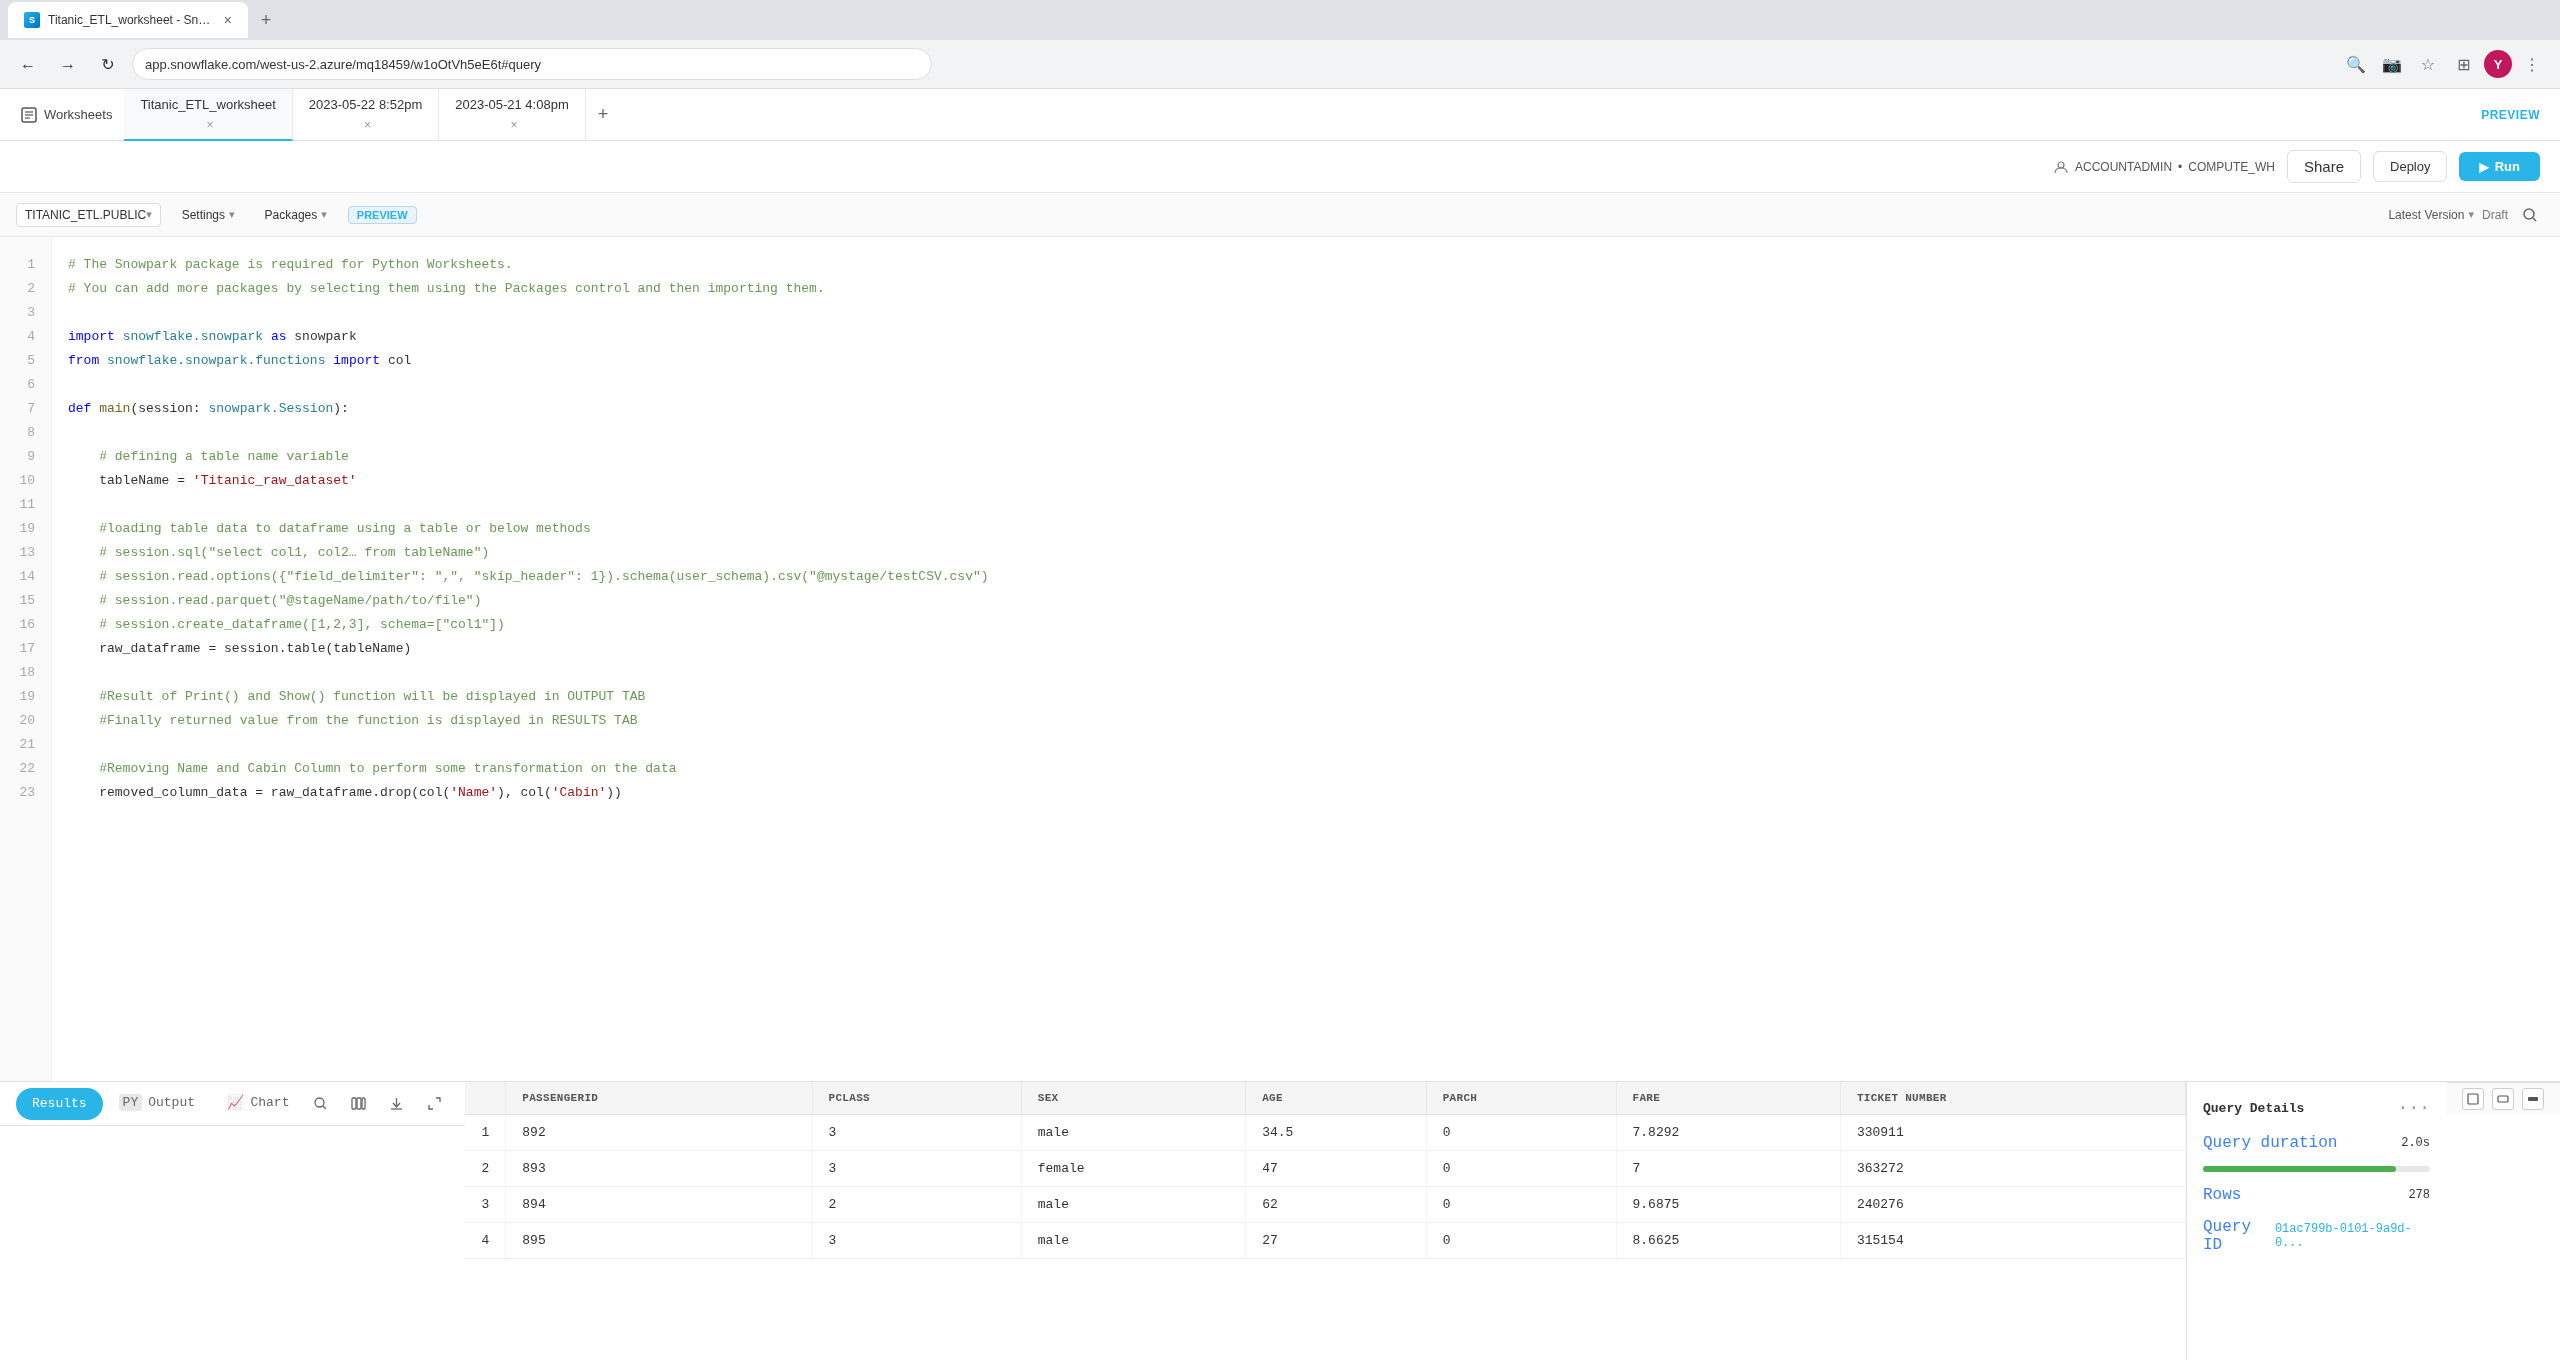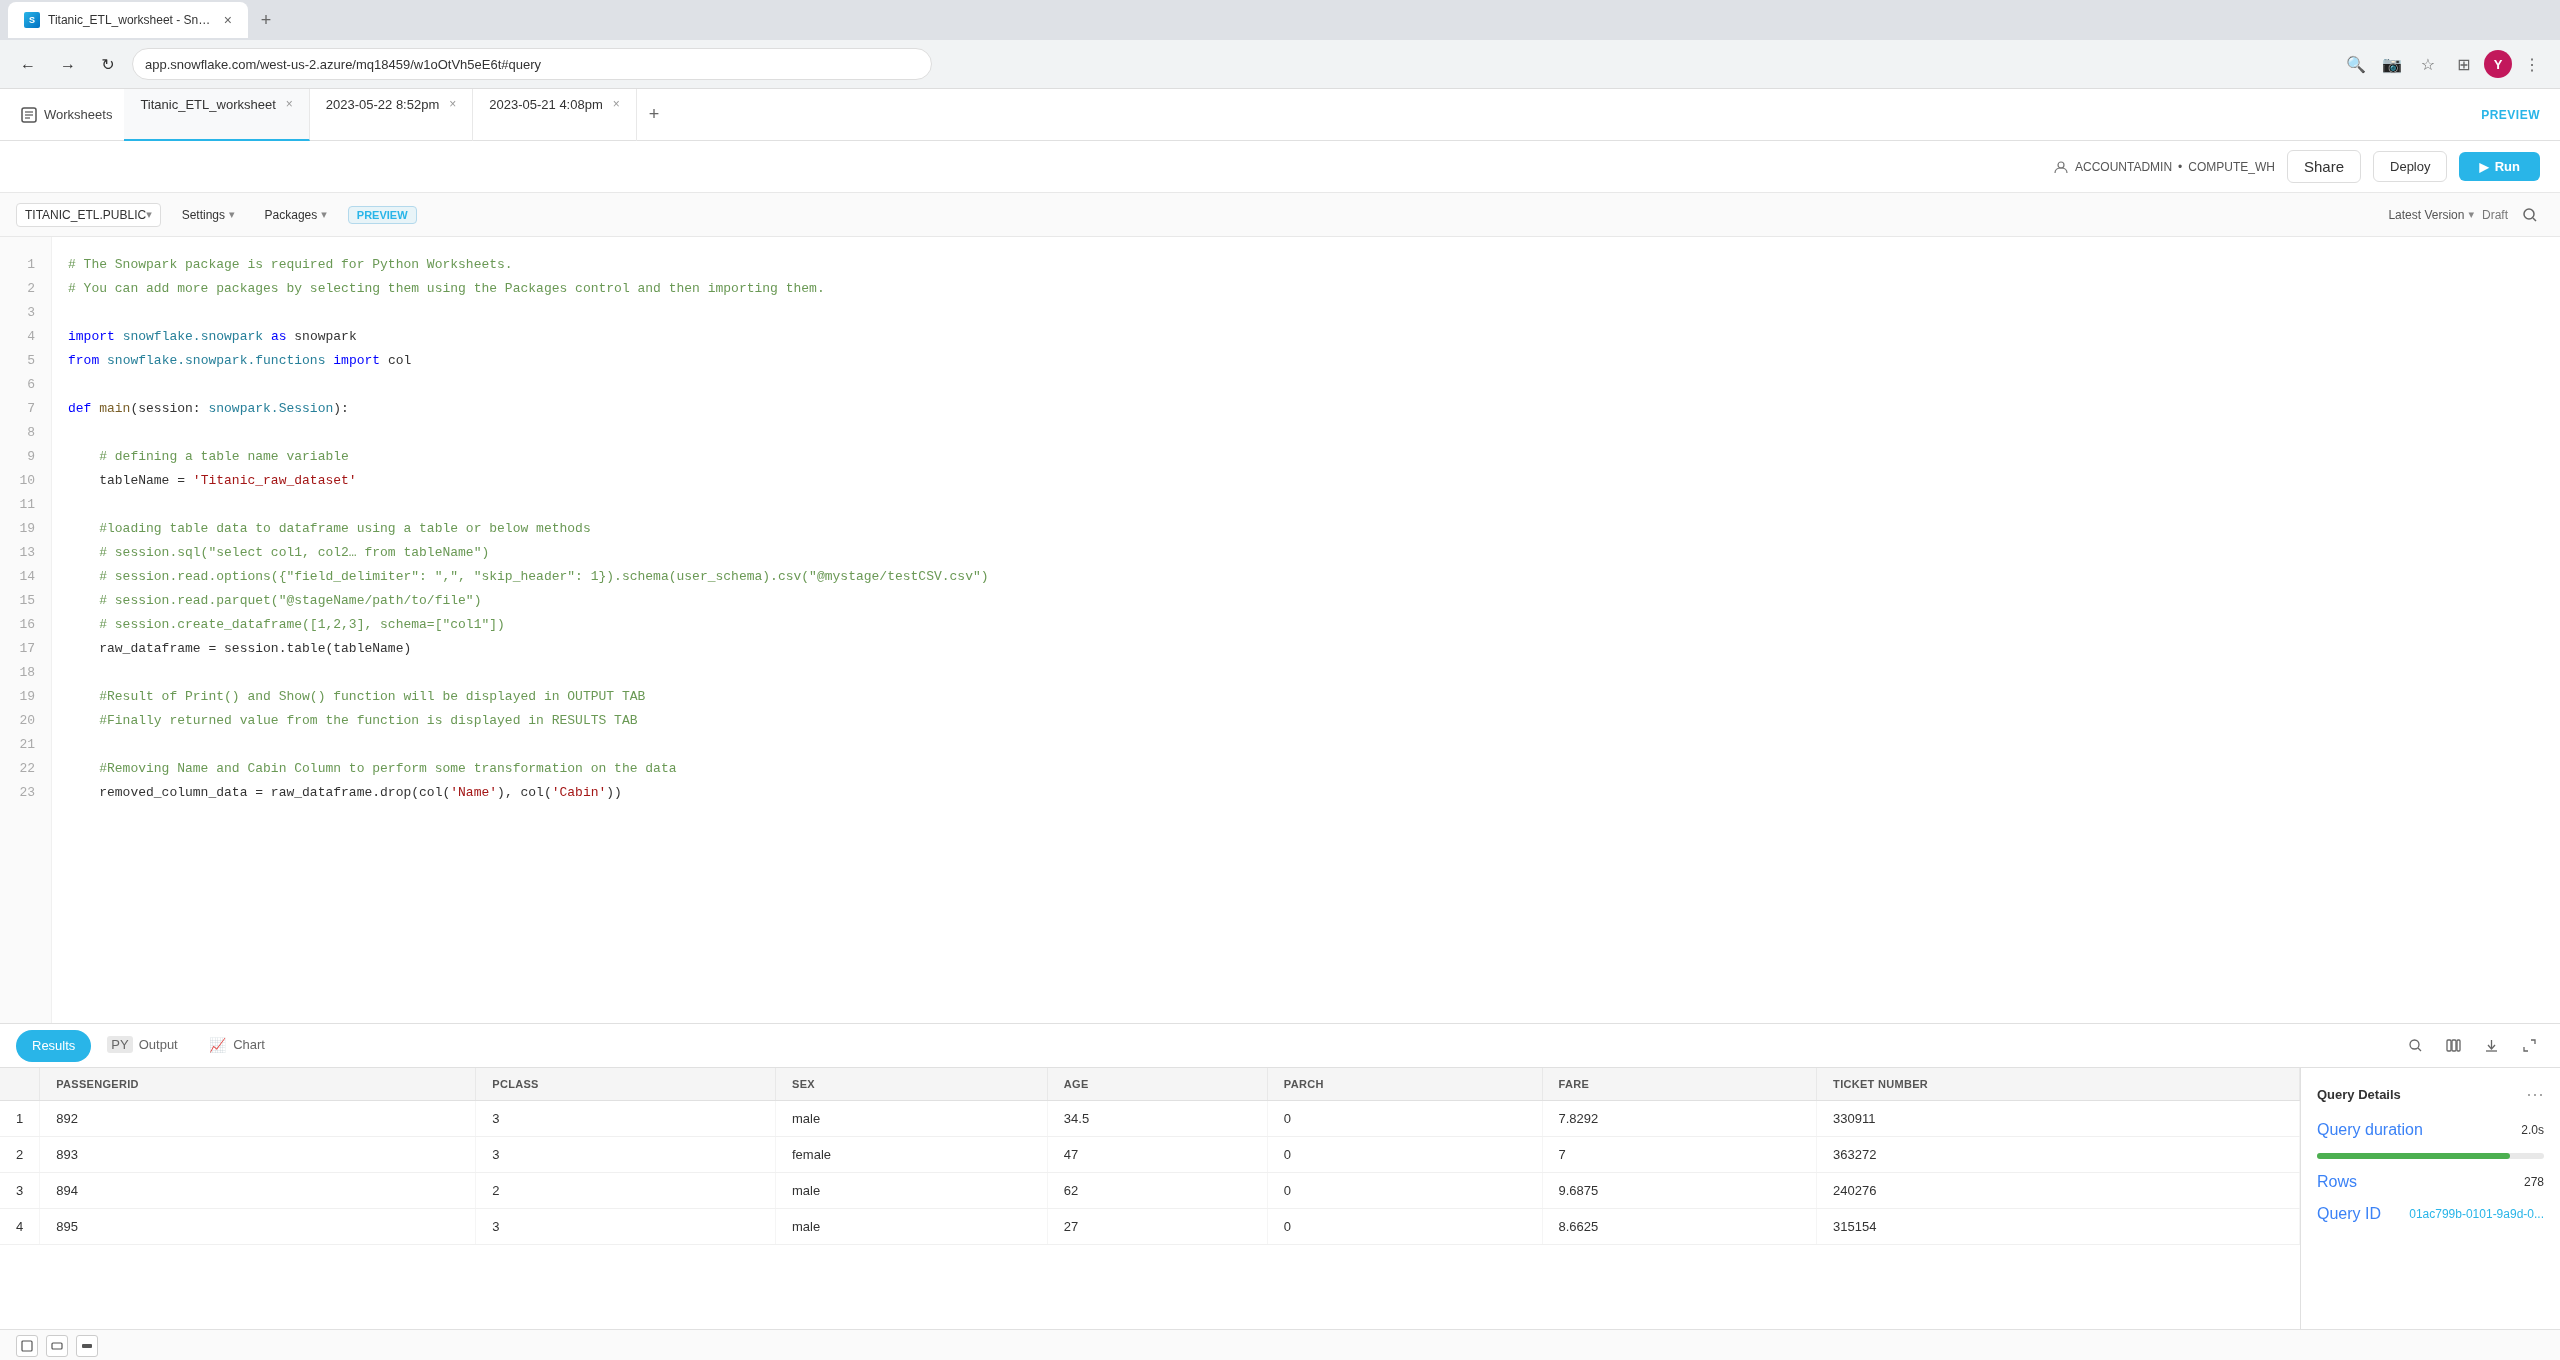--- a/index.html
+++ b/index.html
@@ -18,21 +18,21 @@
     .nav-btn { width: 32px; height: 32px; display: flex; align-items: center; justify-content: center; border-radius: 50%; color: #333; font-size: 16px; cursor: pointer; }
     .url-bar { flex: 1; max-width: 800px; height: 32px; background: #fff; border-radius: 16px; border: 1px solid #ddd; display: flex; align-items: center; padding: 0 12px; font-size: 13px; color: #333; }
     .browser-actions { margin-left: auto; display: flex; align-items: center; gap: 4px; }
     .browser-action-btn { width: 32px; height: 32px; display: flex; align-items: center; justify-content: center; border-radius: 50%; color: #666; font-size: 16px; cursor: pointer; }
     .avatar-btn { width: 28px; height: 28px; background: #c2185b; border-radius: 50%; display: flex; align-items: center; justify-content: center; color: white; font-size: 13px; font-weight: 600; cursor: pointer; }
 
     
     .app-toolbar { display: flex; align-items: center; height: 52px; border-bottom: 1px solid #e0e0e0; padding: 0 0 0 8px; background: #fff; }
     .worksheets-btn { display: flex; align-items: center; gap: 6px; padding: 6px 12px; color: #444; font-size: 13px; cursor: pointer; }
     .tab-items { display: flex; align-items: center; flex: 1; }
-    .sheet-tab { display: flex; align-items: flex-start; padding: 8px 16px; border-right: 1px solid #e8e8e8; font-size: 13px; color: #333; cursor: pointer; height: 52px; gap: 6px; position: relative; }
+    .sheet-tab { display: flex; align-items: center; padding: 8px 16px; border-right: 1px solid #e8e8e8; font-size: 13px; color: #333; cursor: pointer; height: 52px; gap: 6px; position: relative; flex-direction: column; }
     .sheet-tab.active { background: #f8f9fa; border-bottom: 2px solid #29b5e8; font-weight: 500; }
     .sheet-tab-close { color: #999; font-size: 12px; cursor: pointer; margin-left: 4px; }
     .add-tab-btn { padding: 8px 12px; color: #666; font-size: 18px; cursor: pointer; }
     .preview-label { margin-left: auto; padding-right: 20px; font-size: 12px; color: #29b5e8; font-weight: 600; letter-spacing: 0.5px; }
 
     
     .action-bar { display: flex; align-items: center; justify-content: flex-end; padding: 8px 20px; gap: 12px; border-bottom: 1px solid #e8e8e8; background: #fff; height: 52px; }
     .role-info { display: flex; align-items: center; gap: 6px; font-size: 12px; color: #555; }
     .share-btn { padding: 7px 16px; border: 1px solid #ddd; border-radius: 6px; background: #fff; color: #333; font-size: 15px; cursor: pointer; font-weight: 500; }
     .deploy-btn { padding: 7px 16px; border: 1px solid #ddd; border-radius: 6px; background: #fff; color: #333; font-size: 13px; cursor: pointer; font-weight: 500; }
@@ -56,21 +56,21 @@
     .line-numbers { padding: 16px 0; width: 52px; text-align: right; padding-right: 16px; color: #aaa; font-family: 'Courier New', monospace; font-size: 13px; line-height: 24px; flex-shrink: 0; background: #fafafa; border-right: 1px solid #f0f0f0; user-select: none; }
     .code-content { flex: 1; padding: 16px; font-family: 'Courier New', monospace; font-size: 13px; line-height: 24px; overflow: auto; background: #fff; }
     .code-line { white-space: pre; height: 24px; }
     .kw-comment { color: #6a9955; }
     .kw-keyword { color: #0000ff; }
     .kw-string { color: #a31515; }
     .kw-func { color: #795e26; }
     .kw-module { color: #267f99; }
 
     
-    .results-panel { border-top: 1px solid #e0e0e0; display: flex; flex-direction: column; height: 338px; background: #fff; }
+    .results-panel { border-top: 1px solid #e0e0e0; display: flex; flex-direction: row; height: 280px; background: #fff; font-family: Liberation Mono, monospace; }
     .results-tabs { display: flex; align-items: center; padding: 0 16px; border-bottom: 1px solid #e0e0e0; height: 44px; gap: 0; }
     .result-tab { display: flex; align-items: center; gap: 6px; padding: 0 16px; height: 44px; font-size: 13px; color: #666; cursor: pointer; border-bottom: 2px solid transparent; }
     .result-tab.active { color: #fff; background: #29b5e8; border-radius: 20px; height: 32px; margin: auto 0; border-bottom: none; font-weight: 500; }
     .result-tab-icon { font-size: 14px; }
     .results-actions { margin-left: auto; display: flex; align-items: center; gap: 8px; }
     .result-action-btn { width: 30px; height: 30px; display: flex; align-items: center; justify-content: center; color: #666; cursor: pointer; font-size: 14px; }
 
     
     .data-section { display: flex; flex: 1; overflow: hidden; }
     .data-table-wrapper { flex: 1; overflow: auto; }

